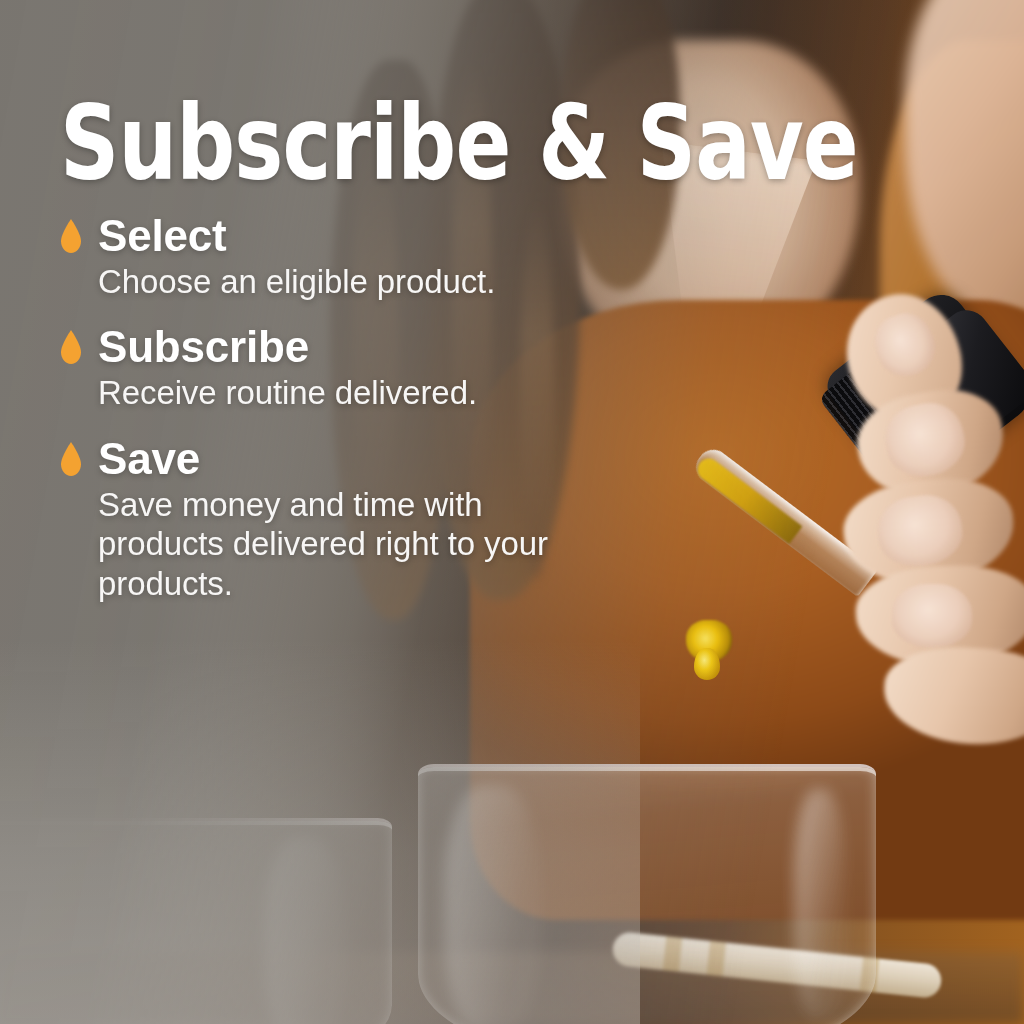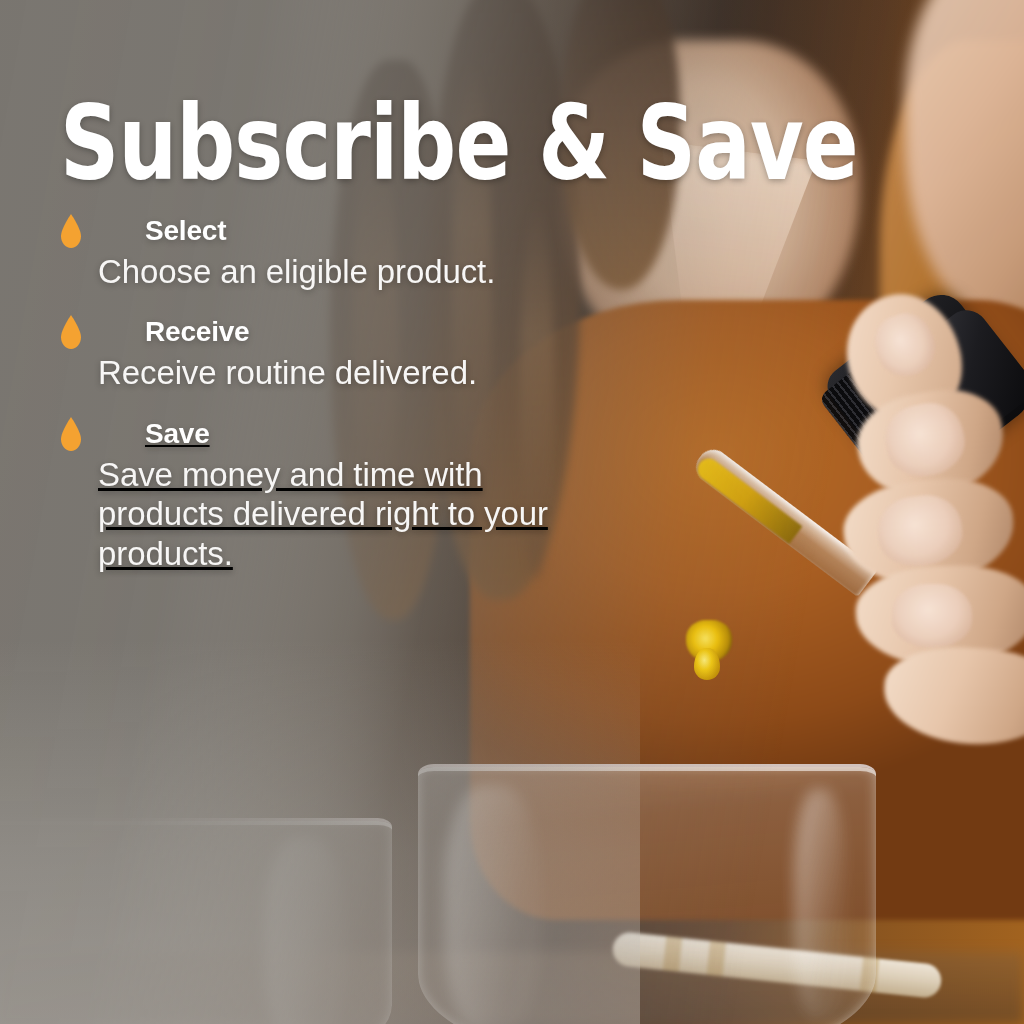--- a/index.html
+++ b/index.html
@@ -263,44 +263,43 @@
     transform:scaleX(.88);
     transform-origin:left center;
     text-shadow:0 2px 7px rgba(0,0,0,.30);
     white-space:nowrap;
     margin-bottom:22px;
   }
 
   .steps { list-style:none; }
 
   .step { position:relative; margin-bottom:24px; }
-  .step:last-child { margin-bottom:0;text-decoration:underline; }
+  .step:last-child { margin-bottom:0; }
 
   .step-head {
     display:flex;
     align-items:center;
     gap:16px;
     margin-bottom:4px;
   }
 
   .drop-icon {
     flex:0 0 auto;
     width:22px; height:34px;
     position:relative;
   }
   .drop-icon svg { display:block; width:22px; height:34px; }
 
   .step-title {
-    font-size:28px;
+    font-size:44px;
     font-weight:700;
     color:#ffffff;
     letter-spacing:-.2px;
     line-height:1;
     text-shadow:0 2px 6px rgba(0,0,0,.26);
-    margin-left:47px;
   }
 
   .step-desc {
     margin-left:38px;
     font-size:33px;
     font-weight:400;
     color:#f7f6f5;
     line-height:1.2;
     letter-spacing:-.1px;
     max-width:470px;
@@ -393,21 +392,21 @@
         <div class="step-desc">Choose an eligible product.</div>
       </li>
 
       <li class="step">
         <div class="step-head">
           <span class="drop-icon">
             <svg viewBox="0 0 22 34" xmlns="http://www.w3.org/2000/svg">
               <path d="M11 0 C11 0 21 14.5 21 22.2 C21 28.6 16.5 34 11 34 C5.5 34 1 28.6 1 22.2 C1 14.5 11 0 11 0 Z" fill="#f4a231"></path>
             </svg>
           </span>
-          <span class="step-title">Receive</span>
+          <span class="step-title">Subscribe</span>
         </div>
         <div class="step-desc">Receive routine delivered.</div>
       </li>
 
       <li class="step">
         <div class="step-head">
           <span class="drop-icon">
             <svg viewBox="0 0 22 34" xmlns="http://www.w3.org/2000/svg">
               <path d="M11 0 C11 0 21 14.5 21 22.2 C21 28.6 16.5 34 11 34 C5.5 34 1 28.6 1 22.2 C1 14.5 11 0 11 0 Z" fill="#f4a231"></path>
             </svg>

